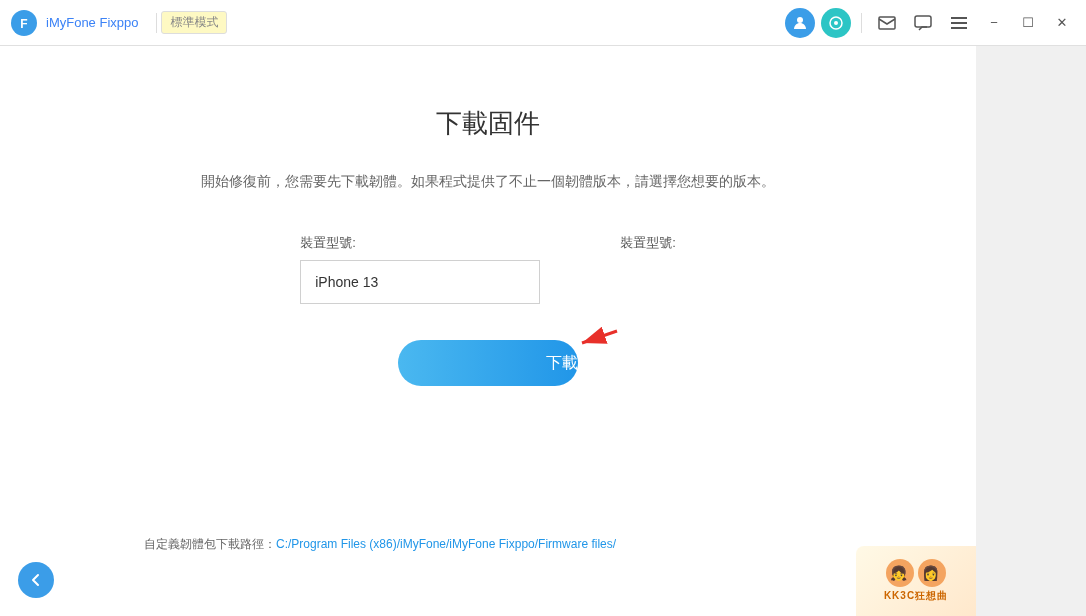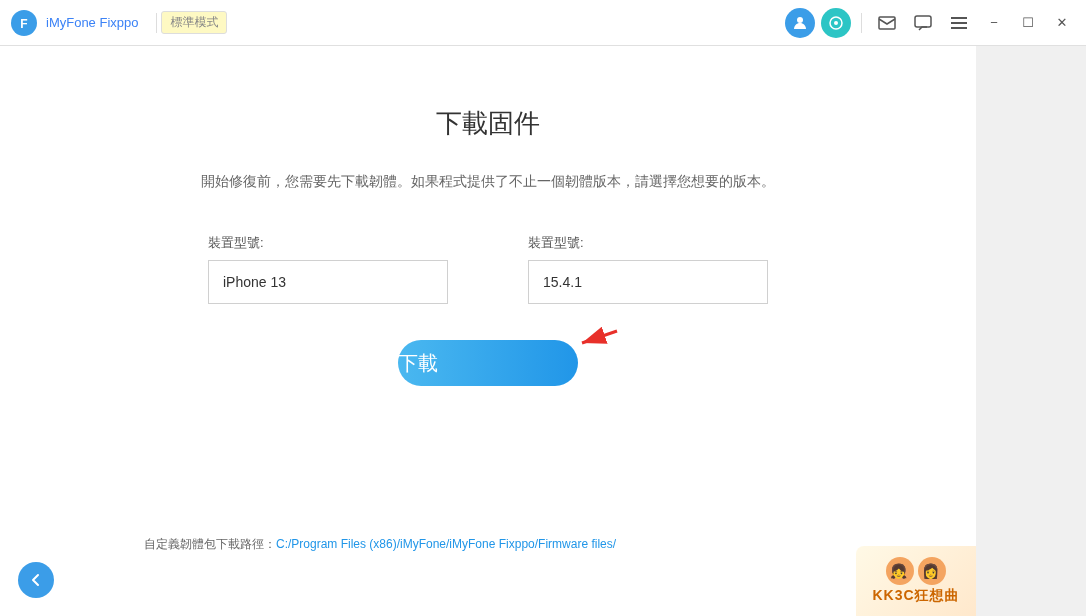--- a/index.html
+++ b/index.html
@@ -142,26 +142,26 @@
     }
 
     .download-btn {
       margin-top: 36px;
       width: 180px;
       height: 46px;
       background: linear-gradient(to right, #4ab8f0, #2196e8);
       border: none;
       border-radius: 30px;
       color: white;
-      font-size: 20px;
+      font-size: 16px;
       cursor: pointer;
       position: relative;
       display: flex;
       align-items: center;
-      justify-content: flex-start;
+      justify-content: flex-end;
     }
 
     
     .arrow-container {
       position: absolute;
       right: -44px;
       top: 50%;
       transform: translateY(-50%);
     }
 
@@ -230,21 +230,21 @@
       width: 28px;
       height: 28px;
       border-radius: 50%;
       background: #f4a460;
       display: flex;
       align-items: center;
       justify-content: center;
       font-size: 14px;
     }
     .watermark-text {
-      font-size: 14px;
+      font-size: 10px;
       color: #cc6600;
     }
   </style>
 </head>
 <body>
 
 <div class="titlebar">
   <div class="titlebar-logo">
     <svg width="28" height="28" viewBox="0 0 28 28">
       <circle cx="14" cy="14" r="13" fill="#3b9de8"></circle>
@@ -300,21 +300,20 @@
 
   <p class="page-description">開始修復前，您需要先下載韌體。如果程式提供了不止一個韌體版本，請選擇您想要的版本。</p>
 
   <div class="form-row">
     <div class="form-field">
       <label class="field-label">裝置型號:</label>
       <input class="field-input" type="text" readonly="" value="iPhone 13" style="">
     </div>
     <div class="form-field">
       <label class="field-label">裝置型號:</label>
-      <input class="field-input" type="text" readonly="" value="15.4.1" style="">
     </div>
   </div>
 
   <div style="position:relative; display:inline-block;">
     <button class="download-btn">
       <span>下載</span>
     </button>
 
     <div class="arrow-container">
       <svg width="60" height="40" viewBox="0 0 60 40">

